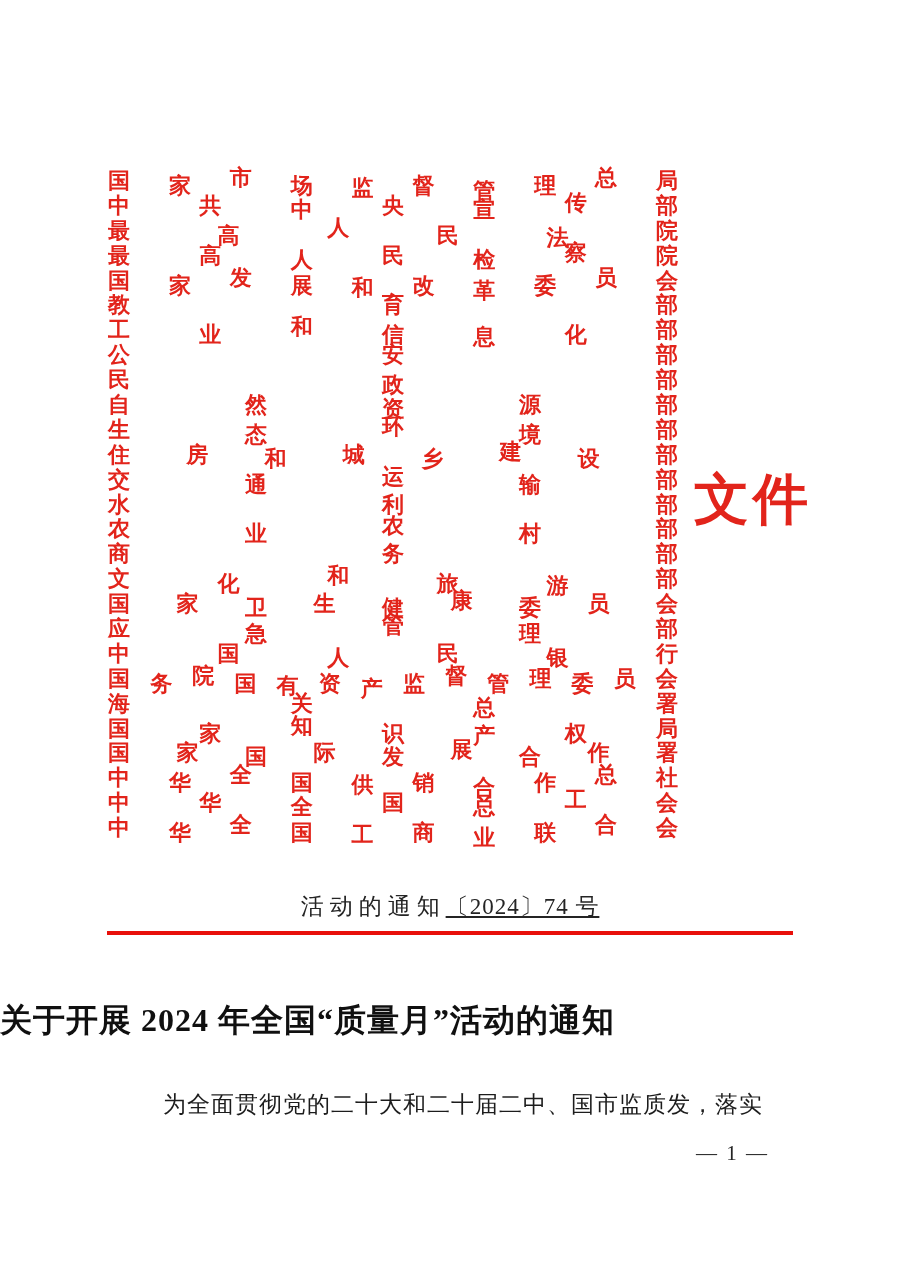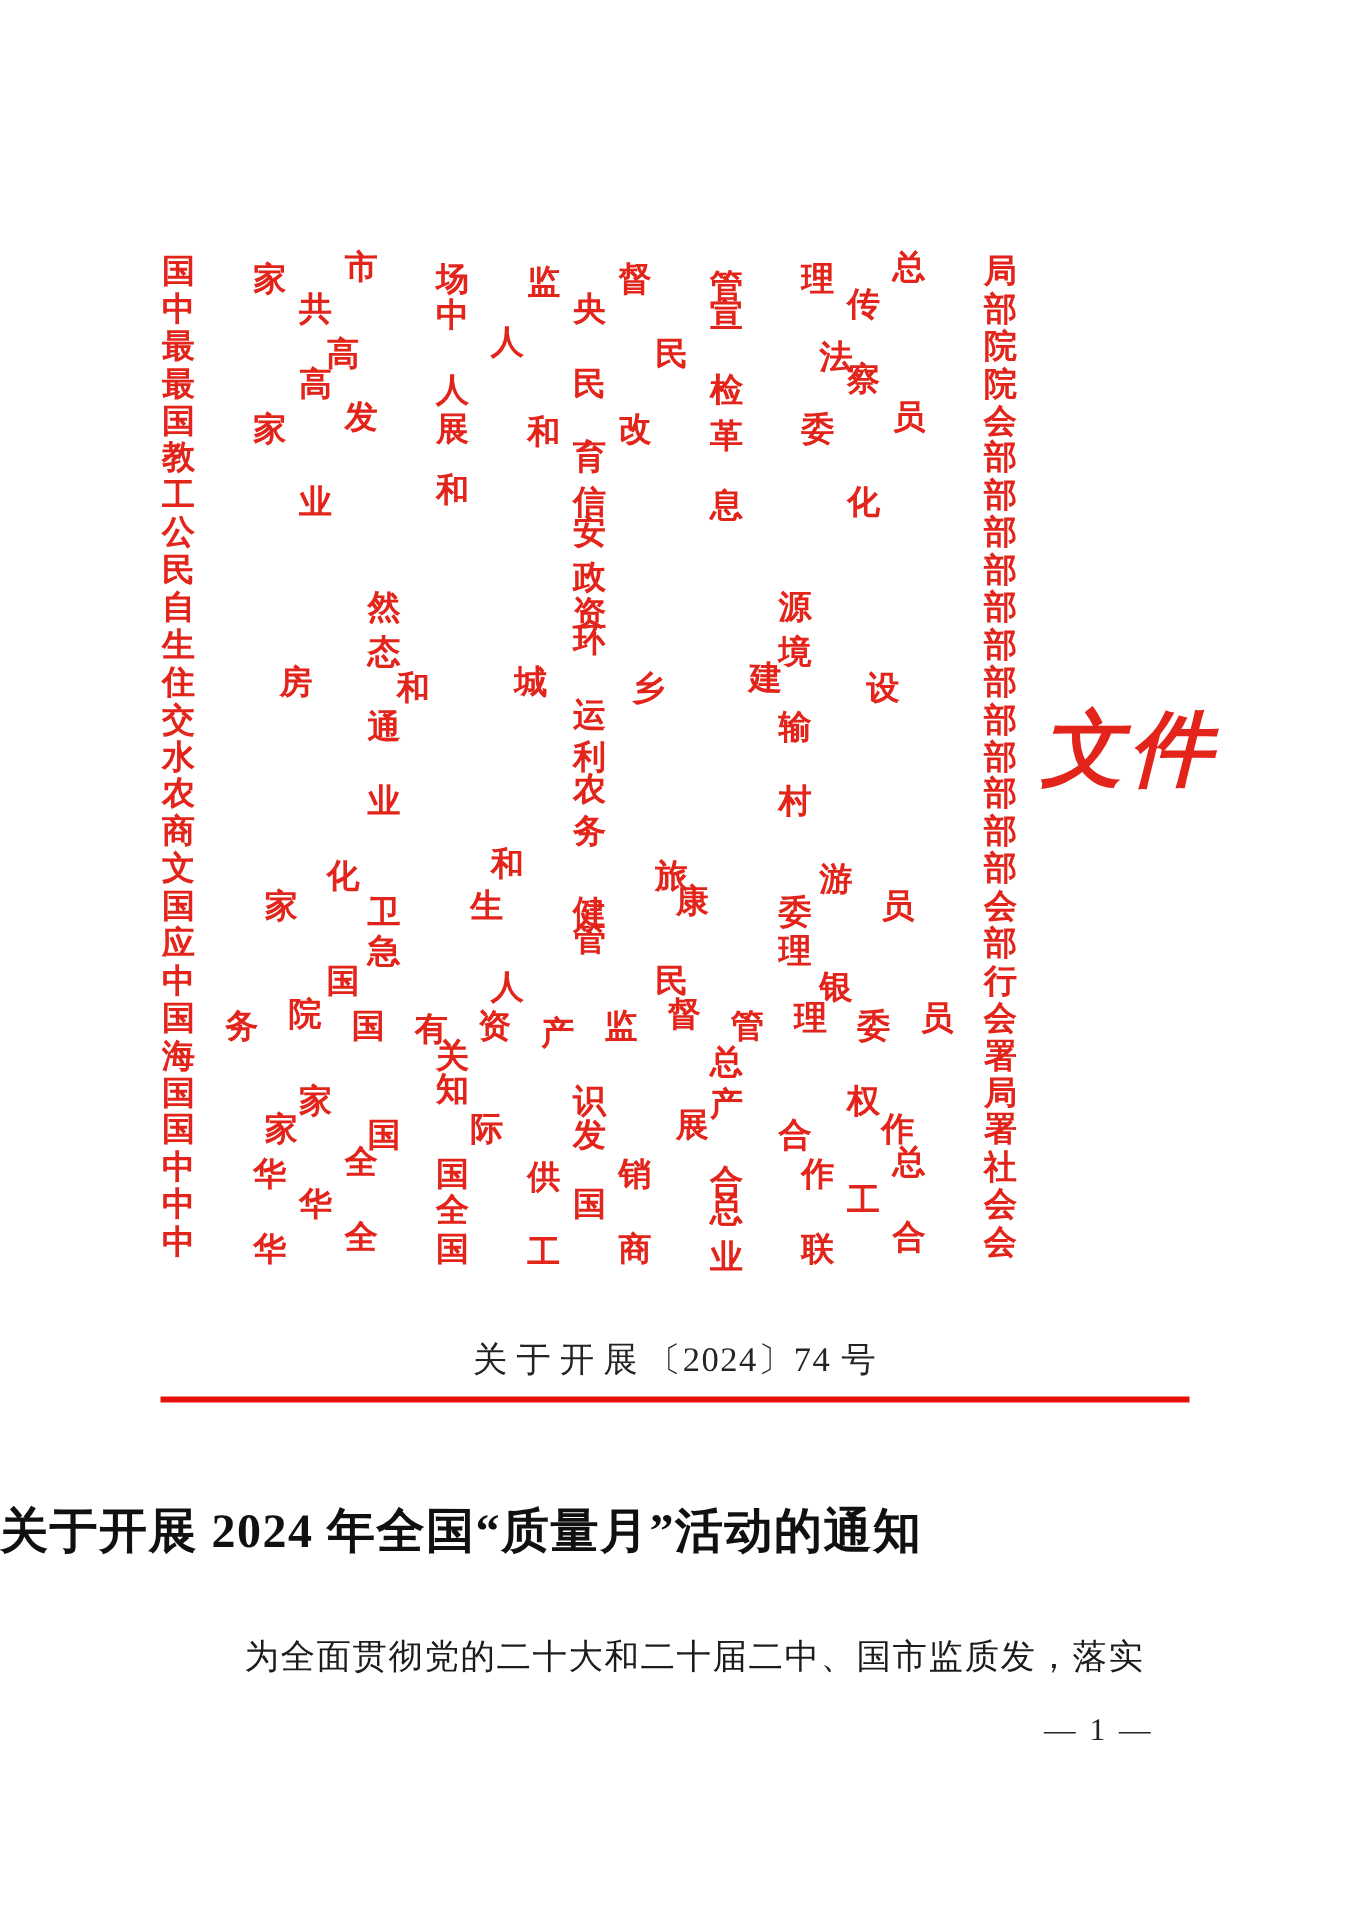--- a/index.html
+++ b/index.html
@@ -22,30 +22,30 @@
   .agency-row:nth-child(odd)  .ch:nth-child(even){ top:5px; }
   .agency-row:nth-child(even) .ch:nth-child(odd){ top:4px; }
   .agency-row .ch:nth-child(3n){ top:-3px; }
   .agency-row .ch:nth-child(5n){ top:7px; }
   .agency-row .ch:nth-child(7n){ top:10px; }
   .agency-row .ch:first-child, .agency-row .ch:last-child { top:0 !important; }
 
   .doc-type {
     position:absolute; left:694px; top:470px;
     font-size:55px; font-weight:700; letter-spacing:4px;
-    color:var(--red-text,#e2241b); line-height:1.1; white-space:nowrap;font-style:italic;
+    color:var(--red-text,#e2241b); line-height:1.1; white-space:nowrap;
   }
 
   
   .doc-number {
     position:absolute; top:891px; left:0; width:100%;
     text-align:center; font-size:23px; color:#242424; white-space:nowrap;
   }
   .docnum-prefix { letter-spacing:6px; }
-  .docnum-suffix { letter-spacing:1px; }
+  .docnum-suffix { letter-spacing:1px;text-decoration:underline; }
 
   .red-rule {
     position:absolute; left:107px; top:931px; width:686px; height:4px;
     background:var(--red-line,#e8100a);
   }
 
   
   .title {
     position:absolute; top:999px; left:0; width:100%; margin:0;
     text-align:left; font-size:32px; font-weight:700; color:#101010;
@@ -298,21 +298,21 @@
         <span class="ch">商</span>
         <span class="ch">业</span>
         <span class="ch">联</span>
         <span class="ch">合</span>
         <span class="ch">会</span>
       </div>
     </div>
 
   <div class="doc-type">文件</div>
 
-  <div class="doc-number"><span class="docnum-prefix">关于开展</span><span class="docnum-suffix">〔2024〕74 号</span></div>
+  <div class="doc-number"><span class="docnum-prefix">活动的通知</span><span class="docnum-suffix">〔2024〕74 号</span></div>
 
   <div class="red-rule"></div>
 
   <h1 class="title">关于开展 2024 年全国“质量月”活动的通知</h1>
 
   <p class="body-text">为全面贯彻党的二十大和二十届二中、国市监质发，落实</p>
 
   <div class="page-number">— 1 —</div>
 
 </div>

